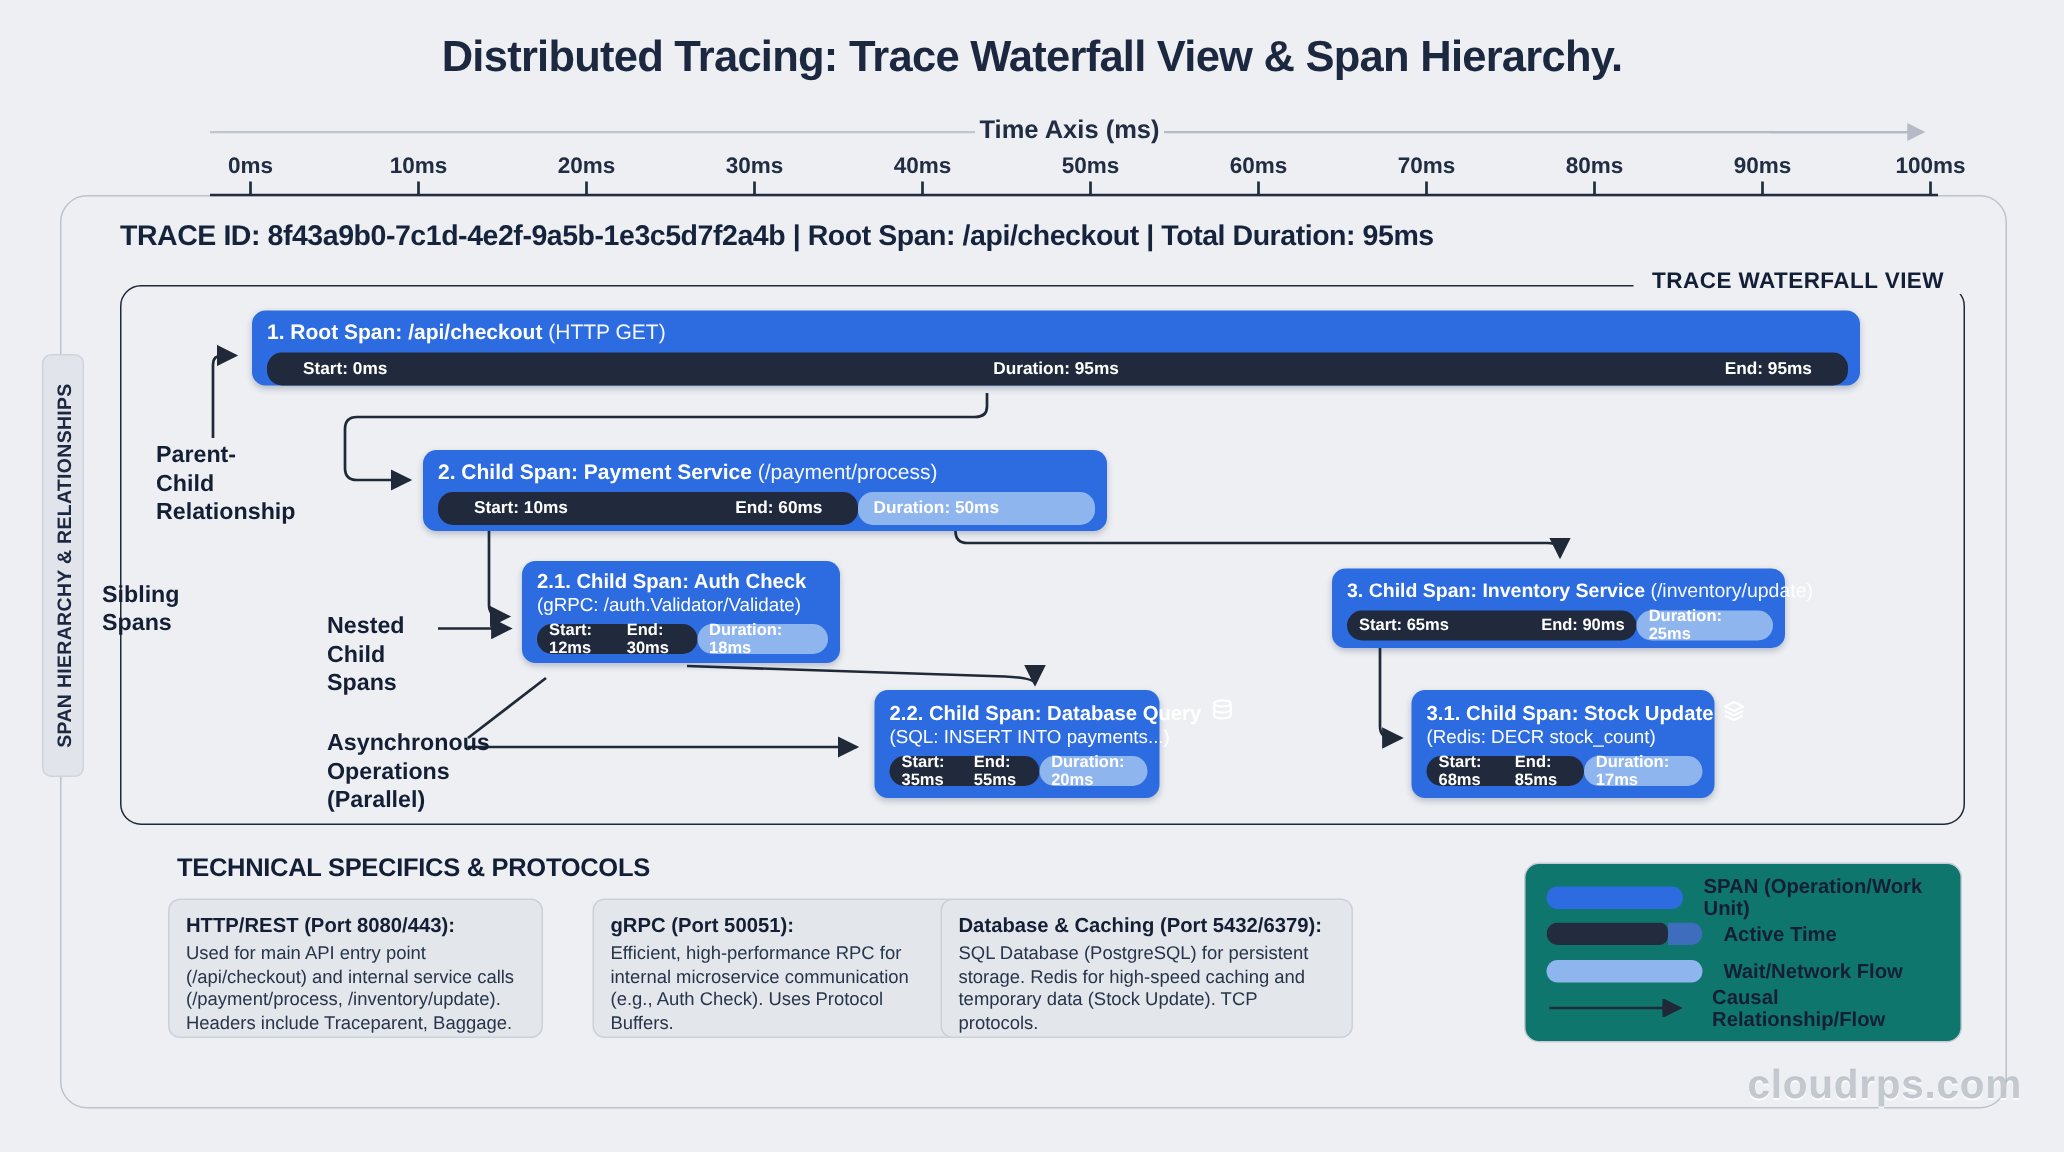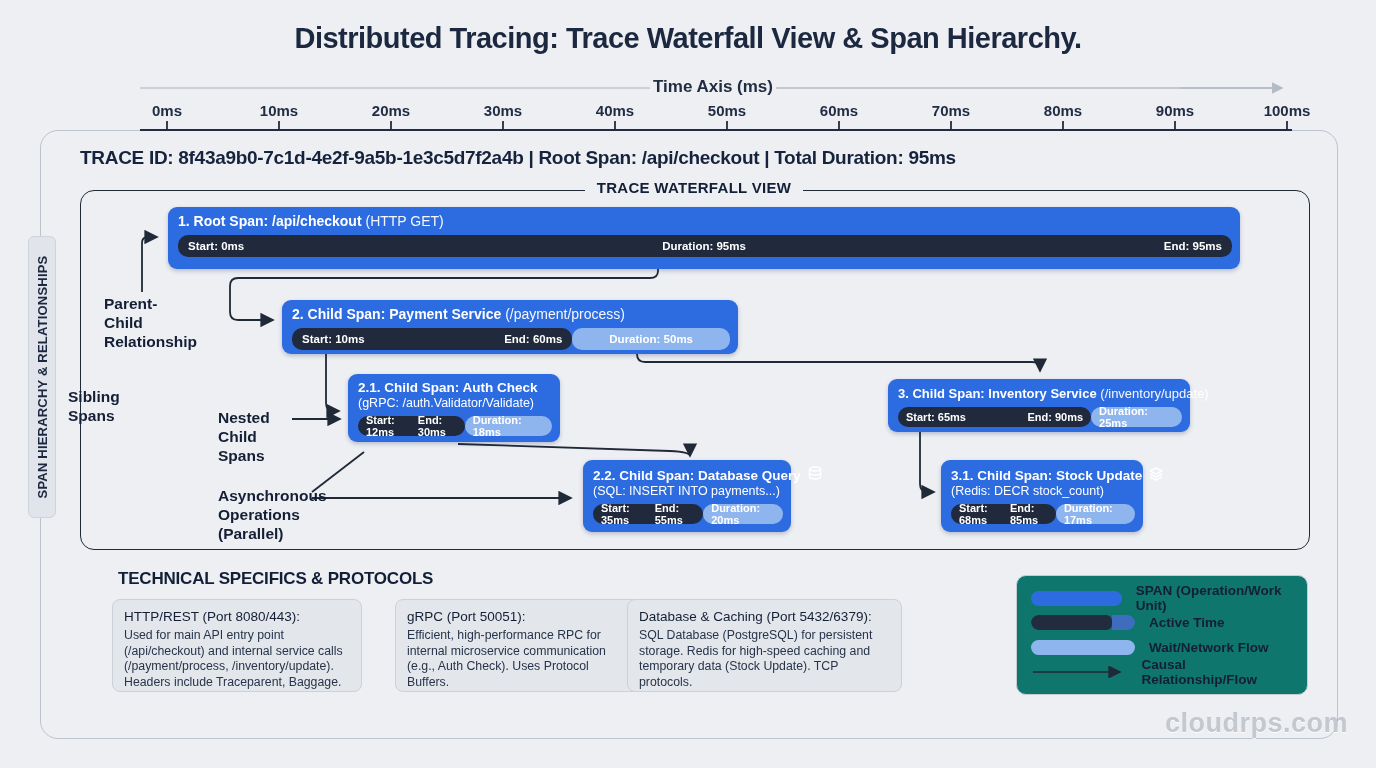--- a/index.html
+++ b/index.html
@@ -7,41 +7,41 @@
   .abs{position:absolute;}
   
   .title{left:0;top:22px;width:1376px;text-align:center;font-size:29px;font-weight:bold;letter-spacing:-.5px;color:#1c2840;}
   .axis-label{left:648px;top:77px;width:130px;text-align:center;font-size:17px;font-weight:600;color:#212d42;background:#edeff3;}
   .tick-label{top:102px;width:60px;text-align:center;font-size:15px;font-weight:600;color:#212d42;}
   
   .outer-box{left:40px;top:130px;width:1296px;height:607px;border:1.6px solid #bcc3cd;border-radius:18px;}
   .trace-info{left:80px;top:147px;font-size:19px;font-weight:bold;color:#16233c;letter-spacing:-.3px;}
   
   .wf-box{left:80px;top:190px;width:1228px;height:358px;border:1.6px solid #1f2937;border-radius:14px;}
-  .wf-title{left:80px;top:179px;width:1228px;text-align:center;pointer-events:none;}
+  .wf-title{left:80px;top:179px;width:1228px;text-align:right;pointer-events:none;}
   .wf-title span{background:#edeff3;padding:0 12px;font-size:15px;font-weight:bold;letter-spacing:.3px;color:#131f36;}
   .side-label{left:28px;top:518px;width:280px;height:26px;transform:rotate(-90deg);transform-origin:0 0;background:#e1e4ea;border:1px solid #cfd4db;border-radius:6px;display:flex;align-items:center;justify-content:center;font-size:13px;font-weight:bold;letter-spacing:.2px;color:#1c2840;}
   
   .span{border-radius:9px;background:#2c6ce0;box-shadow:0 2px 4px rgba(20,40,80,.25);color:#fff;padding:6px 8px 7px 10px;box-sizing:border-box;}
   .span .hd{font-size:14px;line-height:17px;white-space:nowrap;}
   .span .hd b{font-weight:bold;}
   .span .hd .lite{font-weight:400;opacity:.95;}
   .span .hd2{font-size:12.5px;line-height:15px;white-space:nowrap;font-weight:400;}
   .bar{display:flex;margin-top:5px;height:22px;font-size:11.5px;font-weight:600;}
-  .bar .dk{background:#202a3c;color:#fff;display:flex;align-items:center;justify-content:space-between;padding:0 10px;border-radius:10px;box-sizing:border-box;}
-  .bar .lt{background:#8fb5ee;color:#fff;display:flex;align-items:center;justify-content:center;padding:0 10px;border-radius:10px;box-sizing:border-box;}
+  .bar .dk{background:#202a3c;color:#fff;display:flex;align-items:center;justify-content:space-between;padding:0 24px;border-radius:10px;box-sizing:border-box;}
+  .bar .lt{background:#8fb5ee;color:#fff;display:flex;align-items:center;justify-content:flex-start;padding:0 10px;border-radius:10px;box-sizing:border-box;}
   .bar.small{height:20px;font-size:11px;margin-top:5px;}
   .bar.small .dk{padding:0 8px;gap:10px;}
   .bar.small .lt{padding:0 8px;justify-content:center;}
   
   .anno{font-size:15.5px;font-weight:600;color:#141f35;line-height:19px;}
   
   .tech-header{left:118px;top:569px;font-size:17px;font-weight:bold;color:#131f36;letter-spacing:-.2px;}
   .tech-box{top:599px;height:93px;background:#e3e6eb;border:1px solid #ccd1d8;border-radius:8px;padding:9px 11px;box-sizing:border-box;}
-  .tech-box .tb-title{font-size:13.5px;font-weight:normal;color:#141f35;margin-bottom:4px;}
+  .tech-box .tb-title{font-size:13.5px;font-weight:bold;color:#141f35;margin-bottom:4px;}
   .tech-box .tb-body{font-size:12.3px;line-height:15.5px;color:#27344a;}
   
   .legend{left:1016px;top:575px;width:292px;height:120px;background:#0f766e;border:1px solid #c6ccd4;border-radius:10px;padding:12px 14px;box-sizing:border-box;display:flex;flex-direction:column;justify-content:space-between;}
   .lg-row{display:flex;align-items:center;gap:14px;height:20px;}
   .lg-bar{width:104px;height:15px;border-radius:8px;}
   .lg-label{font-size:13.5px;font-weight:600;color:#141f35;}
   .lg-active{display:flex;overflow:hidden;}
   .lg-active .a{background:#222c3e;flex:0 0 78%;border-radius:8px;}
   .lg-active .b{background:#3e6dbd;flex:1;border-radius:0 8px 8px 0;margin-left:-8px;z-index:-1;}
   
@@ -118,21 +118,21 @@
     <path d="M637 344 V 354 Q637 362 645 362 L 1032 362 Q1040 362 1040 368 L 1040 371" stroke="#1f2937" stroke-width="1.8" fill="none" marker-end="url(#ah)"></path>
 
     <path d="M458 444 L 670 451 Q690 452 690 456" stroke="#1f2937" stroke-width="1.8" fill="none" marker-end="url(#ah)"></path>
 
     <path d="M920 432 V 484 Q920 492 928 492 L 934 492" stroke="#1f2937" stroke-width="1.8" fill="none" marker-end="url(#ah)"></path>
 
     <path d="M312 492 L 364 452" stroke="#1f2937" stroke-width="1.8" fill="none"></path>
     <path d="M312 498 L 571 498" stroke="#1f2937" stroke-width="1.8" fill="none" marker-end="url(#ah)"></path>
   </svg>
 
-  <div class="abs span" style="left:168px;top:207px;width:1072px;height:62px;">
+  <div class="abs span" style="left:168px;top:207px;width:1072px;height:50px;">
     <div class="hd"><b>1. Root Span: /api/checkout</b> <span class="lite">(HTTP GET)</span></div>
     <div class="bar">
       <div class="dk" style="flex:1">
         <span>Start: 0ms</span>
         <span>Duration: 95ms</span>
         <span>End: 95ms</span>
       </div>
     </div>
   </div>
 
@@ -169,21 +169,21 @@
       <div class="dk" style="flex:0 0 68%">
         <span>Start: 65ms</span>
         <span>End: 90ms</span>
       </div>
       <div class="lt" style="flex:1">
         <span>Duration: 25ms</span>
       </div>
     </div>
   </div>
 
-  <div class="abs span" style="left:583px;top:460px;width:208px;height:72px;padding-top:6px;">
+  <div class="abs span" style="left:583px;top:460px;width:190px;height:72px;padding-top:6px;">
     <div class="hd" style="font-size:13.5px"><b>2.2. Child Span: Database Query</b><svg class="icon-svg" width="16" height="16" viewBox="0 0 16 16">
           <g fill="none" stroke="#fff" stroke-width="1.4">
             <ellipse cx="8" cy="3" rx="5.5" ry="2"></ellipse>
             <path d="M2.5 3 v4 c0 1.1 2.5 2 5.5 2 s5.5 -.9 5.5 -2 v-4"></path>
             <path d="M2.5 7 v4 c0 1.1 2.5 2 5.5 2 s5.5 -.9 5.5 -2 v-4"></path>
           </g>
         </svg></div>
     <div class="hd2">(SQL: INSERT INTO payments...)</div>
     <div class="bar small">
       <div class="dk" style="flex:0 0 58%">

